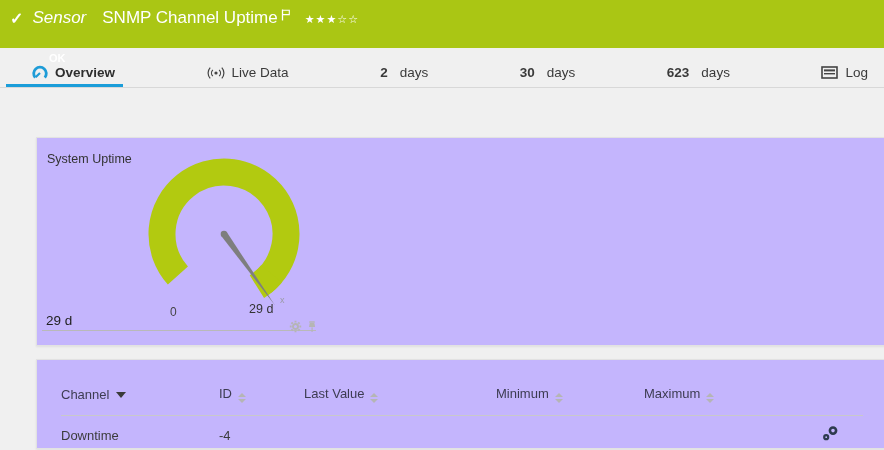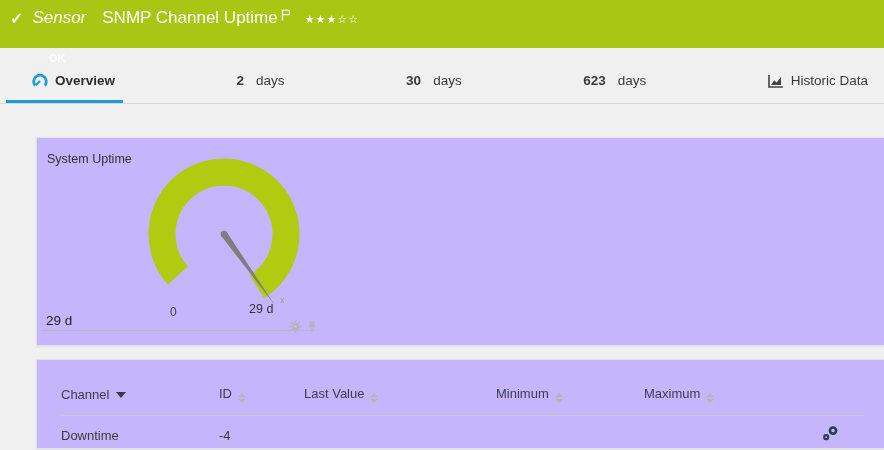--- a/index.html
+++ b/index.html
@@ -20,21 +20,21 @@
   .h-row1 { display: flex; align-items: flex-start; line-height: 22px; }
   .chk { font-size: 16px; font-weight: bold; margin-right: 9px; margin-top: 1px; }
   .kind { font-style: italic; font-size: 17px; margin-right: 16px; }
   .title { font-size: 17px; }
   .flag { margin: -2px 0 0 3px; display: inline-block; }
   .stars { margin: 1px 0 0 14px; font-size: 11px; letter-spacing: 1px; color: #fff; }
   .h-row2 { padding-left: 39px; margin-top: 18px; }
   .status-ok { font-size: 11px; font-weight: bold; }
   
   .tabbar {
-    height: 56px;
+    height: 40px;
     border-bottom: 1px solid #d8d8d8;
     display: flex;
     align-items: stretch;
     justify-content: space-between;
     padding: 10px 14px 0 30px;
     background: #f0f0f0;
     gap: 16px;
   }
   .tab {
     display: flex;
@@ -132,37 +132,46 @@
 
 <nav class="tabbar">
   <div class="tab active">
     <svg width="16" height="16" viewBox="0 0 16 16">
       <path d="M3.2 12.6 A6.3 6.3 0 1 1 12.8 12.6" stroke="#1e9cd7" stroke-width="2.8" fill="none"></path>
       <path d="M8 8 L3.6 12.2" stroke="#1e9cd7" stroke-width="2.2" fill="none"></path>
     </svg>
     <span>Overview</span>
   </div>
   <div class="tab">
+    <svg width="18" height="14" viewBox="0 0 18 14">
+      <circle cx="9" cy="7" r="1.6" fill="#444"></circle>
+      <path d="M5.8 3.8 a4.6 4.6 0 0 0 0 6.4 M3.2 1.6 a8 8 0 0 0 0 10.8" stroke="#444" stroke-width="1.2" fill="none"></path>
+      <path d="M12.2 3.8 a4.6 4.6 0 0 1 0 6.4 M14.8 1.6 a8 8 0 0 1 0 10.8" stroke="#444" stroke-width="1.2" fill="none"></path>
+    </svg>
+    <span>Live Data</span>
+  </div>
+  <div class="tab">
     <span class="num">2</span>
       <span>days</span>
   </div>
   <div class="tab">
     <span class="num">30</span>
       <span>days</span>
   </div>
   <div class="tab">
     <span class="num">623</span>
       <span>days</span>
   </div>
   <div class="tab">
-    <svg width="16" height="14" viewBox="0 0 16 14">
-      <path d="M1 1 V13 H15" stroke="#444" stroke-width="1.6" fill="none"></path>
-      <path d="M3 11 L6.2 6.2 L8.6 8.4 L13 3 V11 Z" fill="#444"></path>
+    <svg width="17" height="13" viewBox="0 0 17 13">
+      <rect x="1" y="1" width="15" height="11" stroke="#444" stroke-width="1.6" fill="none"></rect>
+      <rect x="3" y="3.4" width="11" height="2" fill="#444"></rect>
+      <rect x="3" y="7" width="11" height="1.4" fill="#444"></rect>
     </svg>
-    <span>Historic Data</span>
+    <span>Log</span>
   </div>
 </nav>
 
 <section class="panel" id="gauge-panel">
   <div class="panel-title">System Uptime</div>
 
   <svg class="gauge-svg" width="200" height="165" viewBox="0 0 200 165">
 
     <path d="M 50.9 123.5 A 62 62 0 1 1 129.9 134.6" stroke="#b2ca10" stroke-width="27" fill="none"></path>
 

